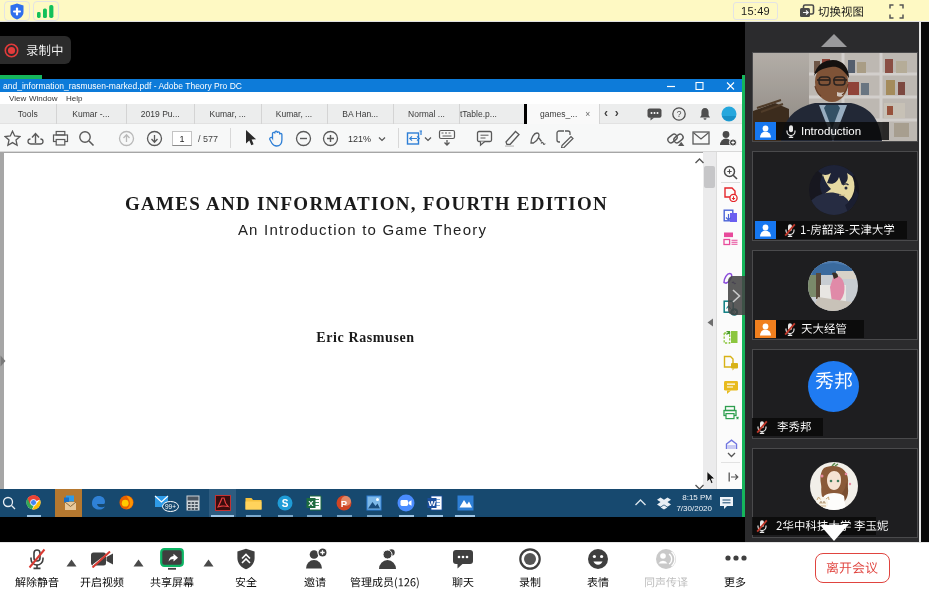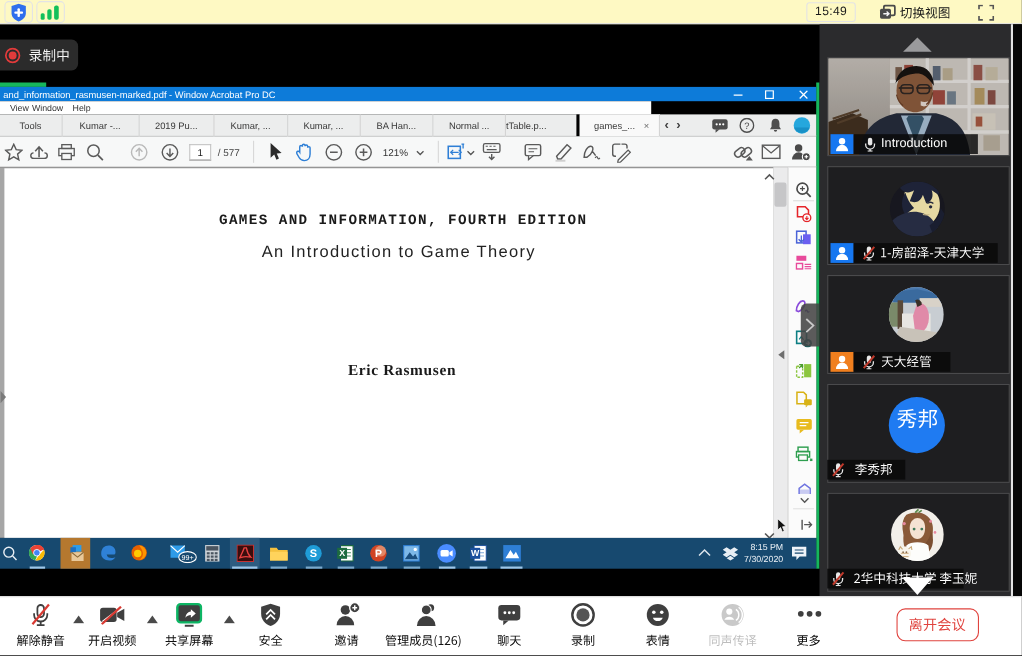--- a/index.html
+++ b/index.html
@@ -39,28 +39,28 @@
 <circle cx="7.5" cy="7.5" r="6.2" fill="none" stroke="#e23b3b" stroke-width="1.6"></circle>
 <circle cx="7.5" cy="7.5" r="3.6" fill="#e23b3b"></circle>
     </svg>
   </div>
 <svg style="position:absolute;left:26px;top:41.0px;" width="39" height="18" viewBox="0 -14.0 39 18">
     <path d="M1.7 -4C2.5 -3.5 3.5 -2.8 4 -2.3L4.6 -3C4.1 -3.5 3.1 -4.1 2.3 -4.5ZM1.7 -9.8V-8.9H9.2L9.2 -7.8H2.1V-6.9H9.2L9.1 -5.8H0.8V-4.9H5.8V-2.7C4 -1.9 2.1 -1.1 0.9 -0.7L1.4 0.2C2.6 -0.4 4.2 -1.1 5.8 -1.8V-0C5.8 0.2 5.7 0.2 5.5 0.2C5.3 0.2 4.6 0.2 3.9 0.2C4 0.4 4.1 0.8 4.2 1C5.2 1 5.8 1 6.2 0.9C6.6 0.8 6.7 0.5 6.7 -0V-3C7.8 -1.3 9.3 -0.1 11.3 0.5C11.4 0.2 11.7 -0.1 11.9 -0.3C10.6 -0.7 9.4 -1.3 8.4 -2.2C9.2 -2.7 10.2 -3.4 10.9 -4L10.1 -4.6C9.6 -4.1 8.6 -3.3 7.9 -2.8C7.4 -3.3 7 -3.9 6.7 -4.6V-4.9H11.8V-5.8H10.1C10.2 -7.1 10.2 -8.6 10.3 -9.8L9.5 -9.9L9.4 -9.8Z M21 -9.3V-2.4H21.8V-9.3ZM23.2 -10.4V-0.3C23.2 -0.1 23.1 -0 22.9 -0C22.7 -0 22 -0 21.2 -0C21.4 0.2 21.5 0.7 21.6 1C22.5 1 23.2 0.9 23.6 0.8C24 0.6 24.1 0.3 24.1 -0.3V-10.4ZM14.3 -10.2C14 -9 13.6 -7.7 13 -6.9C13.2 -6.8 13.7 -6.7 13.8 -6.6C14.1 -6.9 14.3 -7.4 14.5 -7.8H16.1V-6.5H13.1V-5.7H16.1V-4.4H13.6V-0H14.5V-3.5H16.1V1H17V-3.5H18.8V-1C18.8 -0.8 18.7 -0.8 18.6 -0.8C18.4 -0.8 18 -0.8 17.5 -0.8C17.6 -0.6 17.7 -0.2 17.8 0C18.4 0 18.9 0 19.2 -0.1C19.5 -0.3 19.6 -0.5 19.6 -1V-4.4H17V-5.7H20.1V-6.5H17V-7.8H19.6V-8.7H17V-10.5H16.1V-8.7H14.8C14.9 -9.1 15.1 -9.6 15.2 -10Z M30.7 -10.5V-8.3H26.2V-2.3H27.1V-3.1H30.7V1H31.7V-3.1H35.3V-2.4H36.3V-8.3H31.7V-10.5ZM27.1 -4V-7.4H30.7V-4ZM35.3 -4H31.7V-7.4H35.3Z" fill="#f5f5f5"></path>
   </svg>
 <div class="abs" style="left:0;top:75px;width:42px;height:4px;background:#16b65c"></div>
 <div class="abs" style="left:742px;top:75px;width:3px;height:442px;background:#16b65c"></div>
 <div class="abs" style="left:0;top:79px;width:742px;height:13px;background:#0d7bd9">
-<div class="abs" style="left:3px;top:2px;font-size:8.5px;color:#fff">and_information_rasmusen-marked.pdf - Window Acrobat Pro DC</div>
+<div class="abs" style="left:3px;top:2px;font-size:8.5px;color:#fff">and_information_rasmusen-marked.pdf - Adobe Theory Pro DC</div>
 <svg class="abs" style="left:665px;top:3px" width="78" height="8" viewBox="0 0 78 8">
 <path d="M2 4.5 h8" stroke="#fff" stroke-width="1.2"></path>
 <rect x="31" y="0.5" width="7" height="7" fill="none" stroke="#fff" stroke-width="1.1"></rect>
 <path d="M62 0.5 l7 7 M69 0.5 l-7 7" stroke="#fff" stroke-width="1.1"></path>
     </svg>
 </div>
-<div class="abs" style="left:0;top:92px;width:592px;height:12px;background:#fff;font-size:8px;color:#333">
+<div class="abs" style="left:0;top:92px;width:742px;height:12px;background:#fff;font-size:8px;color:#333">
 <span class="abs" style="left:9px;top:2px">View</span>
     <span class="abs" style="left:29px;top:2px">Window</span>
     <span class="abs" style="left:66px;top:2px">Help</span>
 </div>
 <div class="abs" style="left:0;top:104px;width:742px;height:20px;background:#eceded;border-bottom:1px solid #e2e2e2">
 <div class="abs" style="left:0px;top:0;width:56.5px;height:20px;border-right:1px solid #d4d4d4;text-align:center;line-height:20px;font-size:8.5px;color:#3a3a3a">Tools</div>
 <div class="abs" style="left:56.5px;top:0;width:70.0px;height:20px;border-right:1px solid #d4d4d4;text-align:center;line-height:20px;font-size:8.5px;color:#3a3a3a">Kumar -...</div>
 <div class="abs" style="left:126.5px;top:0;width:68.5px;height:20px;border-right:1px solid #d4d4d4;text-align:center;line-height:20px;font-size:8.5px;color:#3a3a3a">2019 Pu...</div>
 <div class="abs" style="left:195px;top:0;width:66.5px;height:20px;border-right:1px solid #d4d4d4;text-align:center;line-height:20px;font-size:8.5px;color:#3a3a3a">Kumar, ...</div>
 <div class="abs" style="left:261.5px;top:0;width:66.0px;height:20px;border-right:1px solid #d4d4d4;text-align:center;line-height:20px;font-size:8.5px;color:#3a3a3a">Kumar, ...</div>
@@ -178,21 +178,21 @@
     </svg>
 <svg class="abs" style="left:718px;top:5px" width="19" height="19" viewBox="0 0 19 19">
 <circle cx="8" cy="5.5" r="3.4" fill="#4a4a4a"></circle>
 <path d="M2 16 a6 6.5 0 0 1 12 0 Z" fill="#4a4a4a"></path>
 <circle cx="15" cy="13.5" r="3.6" fill="#4a4a4a" stroke="#fff" stroke-width="1"></circle>
       <path d="M15 11.8 v3.4 M13.3 13.5 h3.4" stroke="#fff" stroke-width="1.1"></path>
     </svg>
 </div>
 <div class="abs" style="left:0;top:152px;width:742px;height:337px;background:#a6a6a6">
 <div class="abs" style="left:4px;top:1px;width:699px;height:336px;background:#fff"></div>
-<div class="abs" style="left:0;top:41px;width:733px;text-align:center;font-family:Liberation Mono, monospace;font-weight:bold;font-size:13px;color:#1a1a1a;letter-spacing:1.25px">GAMES AND INFORMATION, FOURTH EDITION</div>
+<div class="abs" style="left:0;top:41px;width:733px;text-align:center;font-family:Liberation Serif, serif;font-weight:bold;font-size:19px;color:#1a1a1a;letter-spacing:1.25px">GAMES AND INFORMATION, FOURTH EDITION</div>
 <div class="abs" style="left:0;top:69px;width:725px;text-align:center;font-family:Liberation Sans, sans-serif;font-size:15px;color:#222;letter-spacing:1.2px">An Introduction to Game Theory</div>
 <div class="abs" style="left:0;top:178px;width:731px;text-align:center;font-family:'Liberation Serif',serif;font-weight:bold;font-size:14px;color:#1a1a1a;letter-spacing:0.6px">Eric Rasmusen</div>
 <div class="abs" style="left:703px;top:0;width:13px;height:337px;background:#ebebec"></div>
 <svg class="abs" style="left:694px;top:5px" width="11" height="8">
       <path d="M1.5 6 L5.5 2 L9.5 6" fill="none" stroke="#555" stroke-width="1.4"></path>
     </svg>
 <div class="abs" style="left:704px;top:14px;width:11px;height:22px;background:#c6c6c8;border-radius:2px"></div>
 <svg class="abs" style="left:694px;top:331px" width="11" height="8">
       <path d="M1.5 2 L5.5 6 L9.5 2" fill="none" stroke="#555" stroke-width="1.4"></path>
     </svg>

